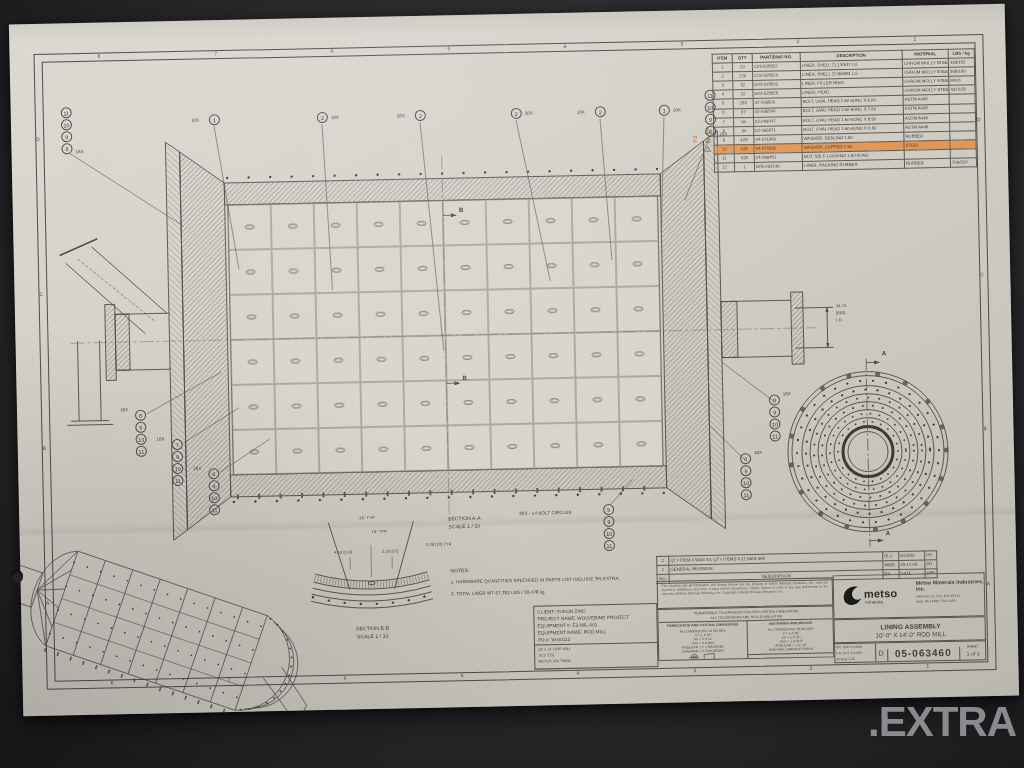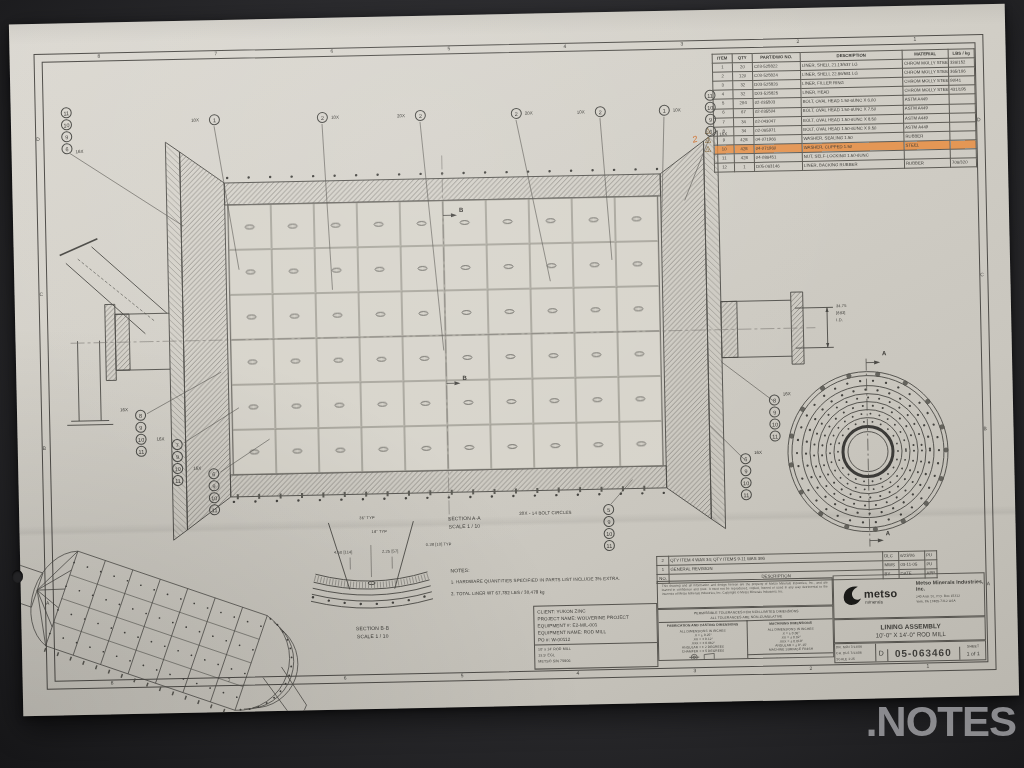--- a/index.html
+++ b/index.html
@@ -523,13 +523,13 @@
       <div class="t" style="left:3px;top:2px;font-size:3.6px;">10' x 14' ROD MILL</div>
       <div class="t" style="left:3px;top:8px;font-size:3.6px;">13.5' EGL</div>
       <div class="t" style="left:3px;top:14px;font-size:3.6px;">METSO S/N 75906</div>
     </div>
   </div>
 
 </div>
 
 <div class="hole" style="left:12px;top:570px;"></div>
 
-<div class="wm">.NOTES</div>
+<div class="wm">.EXTRA</div>
 
 </body></html>

